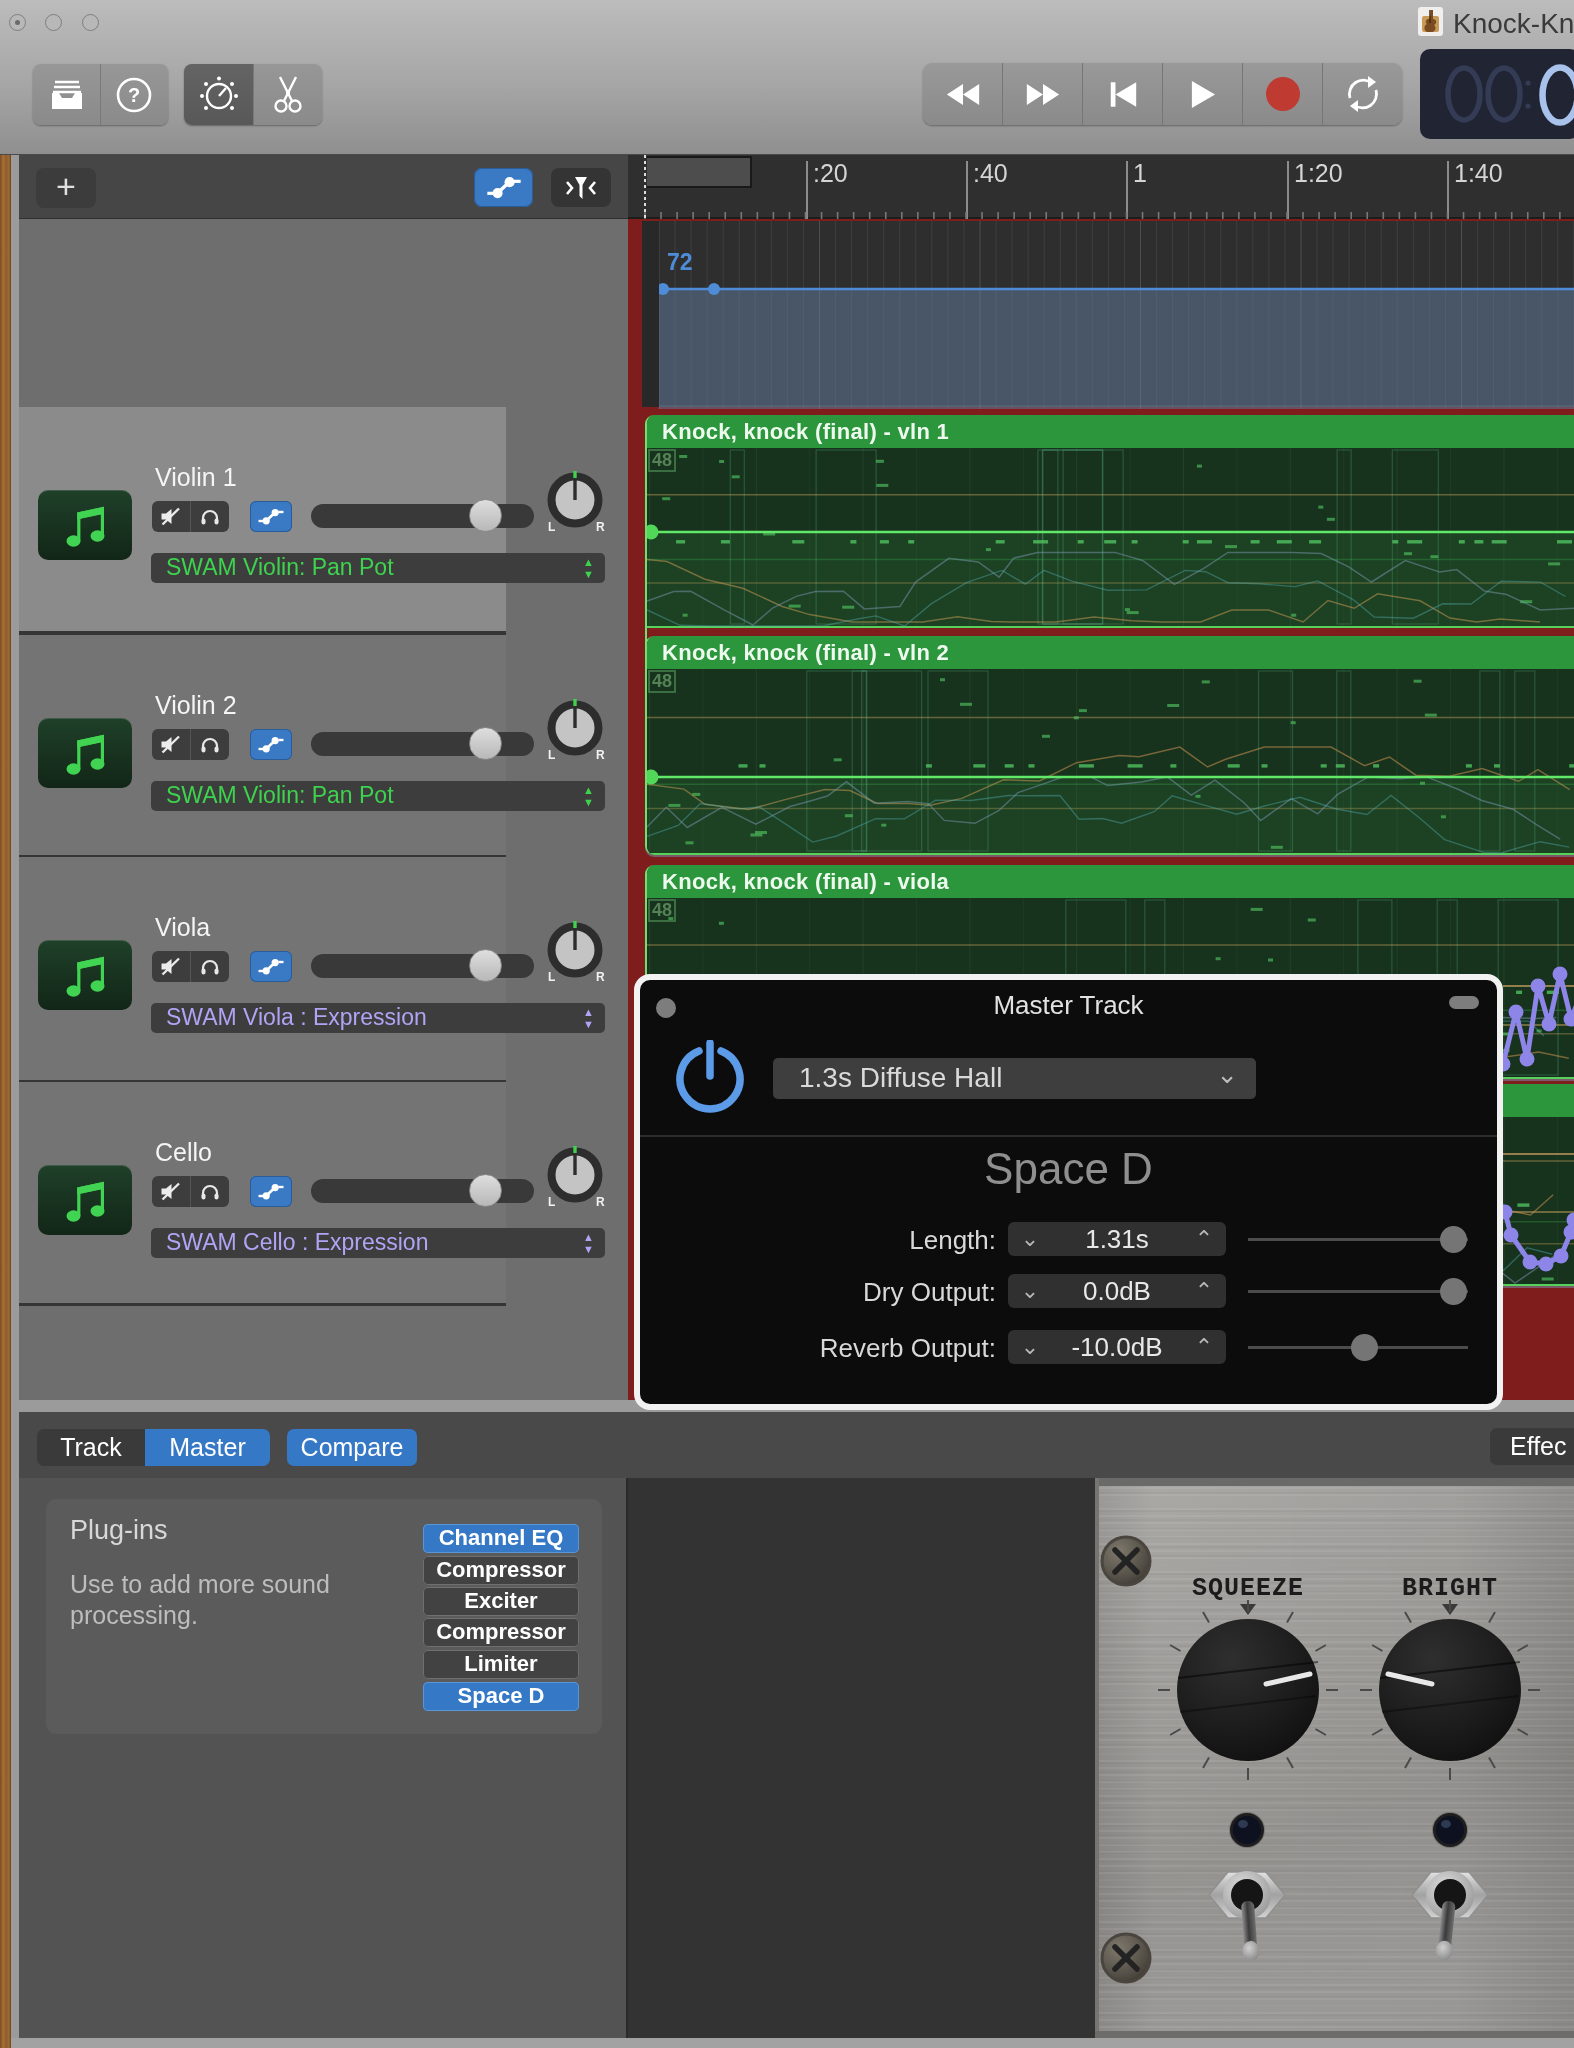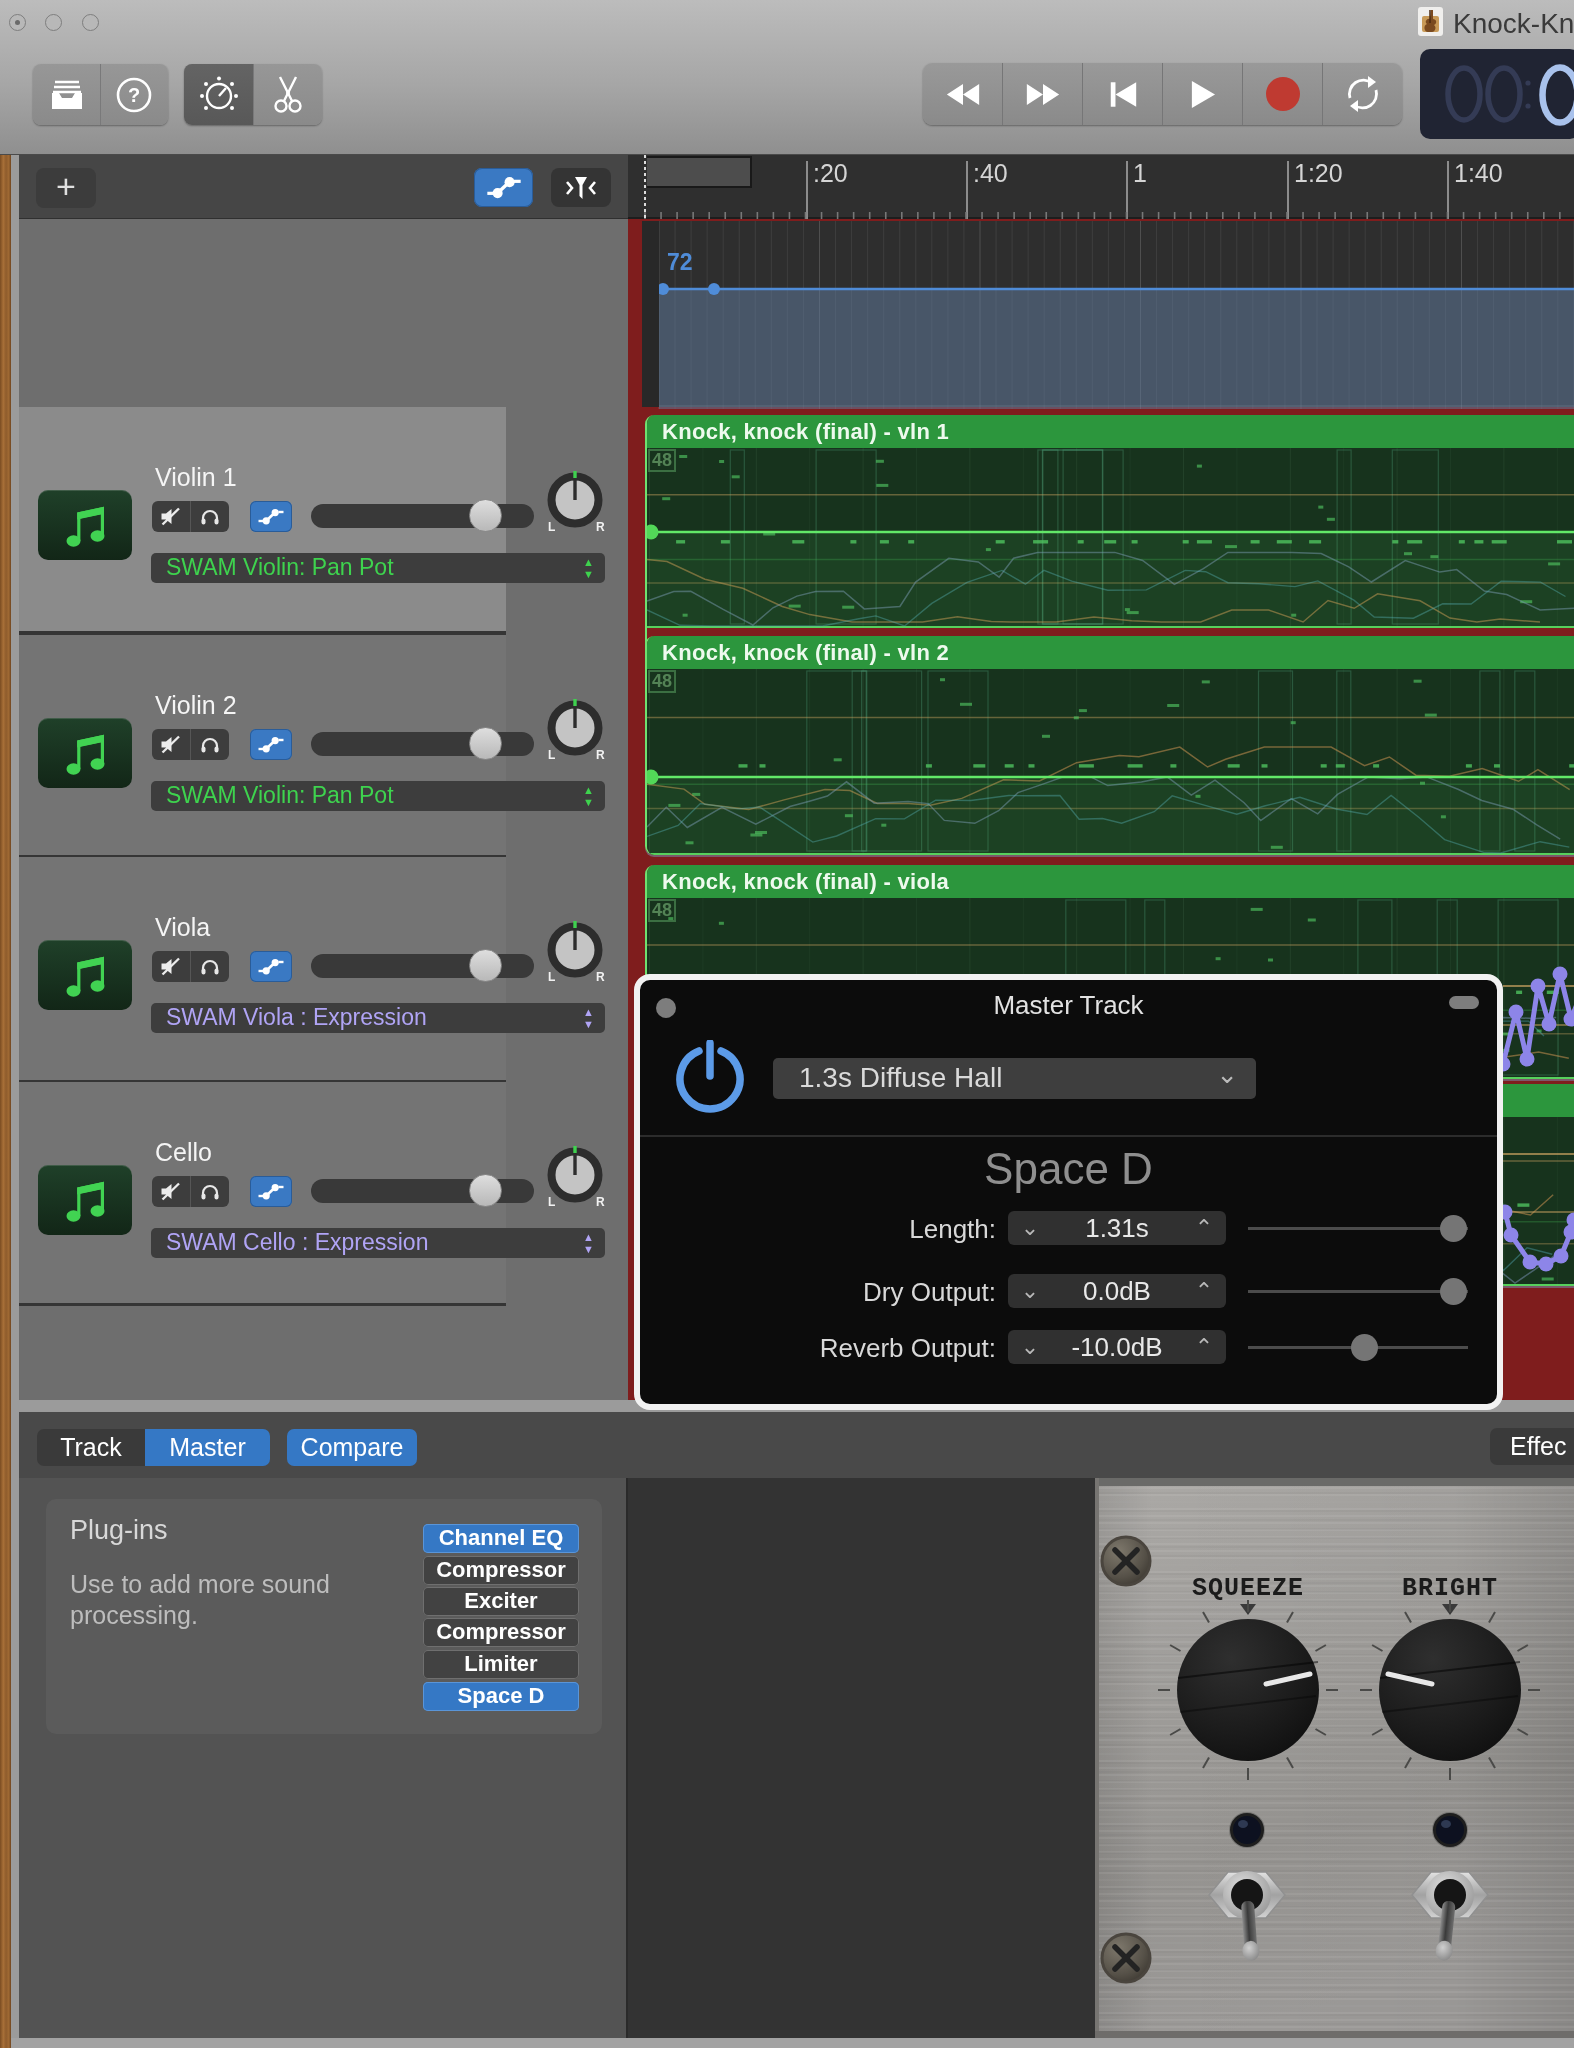--- a/index.html
+++ b/index.html
@@ -1264,21 +1264,21 @@
   <div class="mw-close"></div>
   <div class="mw-title">Master Track</div>
   <div class="mw-pill"></div>
   <svg class="mw-power" width="74" height="74" viewBox="0 0 74 74">
     <path d="M26 11 A30 30 0 1 0 48 11" fill="none" stroke="#5c9be8" stroke-width="7.5" stroke-linecap="round"></path>
     <line x1="37" y1="3" x2="37" y2="36" stroke="#5c9be8" stroke-width="7.5" stroke-linecap="round"></line>
   </svg>
   <div class="mw-drop">1.3s Diffuse Hall<span class="mw-dchev">⌄</span></div>
   <div class="mw-sep"></div>
   <div class="mw-space">Space D</div>
-  <div class="mw-row" style="top:231px;">
+  <div class="mw-row" style="top:242px;">
       <div class="mw-lab">Length:</div>
     <div class="mw-step">
         <span class="mc">⌄</span>
         <span class="mv">1.31s</span>
         <span class="mc">⌃</span>
       </div>
     <div class="mw-slide">
         <div class="mw-line"></div>
         <div class="mw-knob" style="left:192px;"></div>
       </div>

